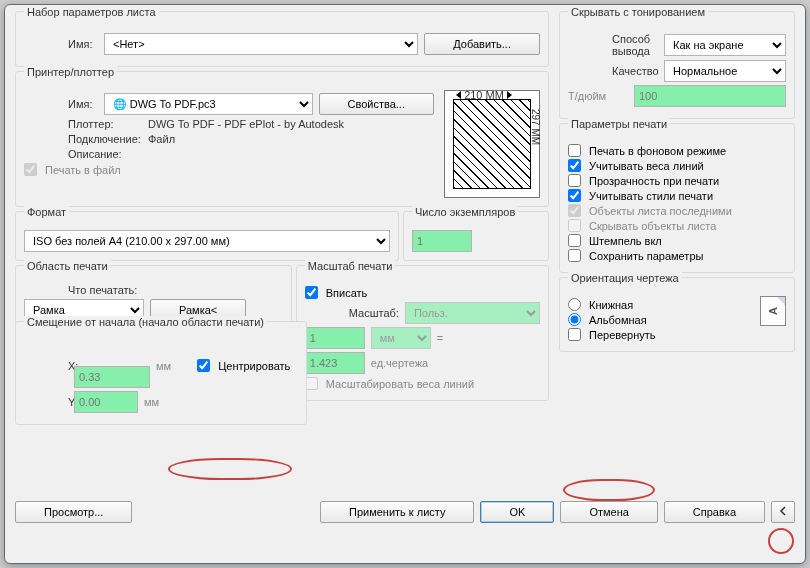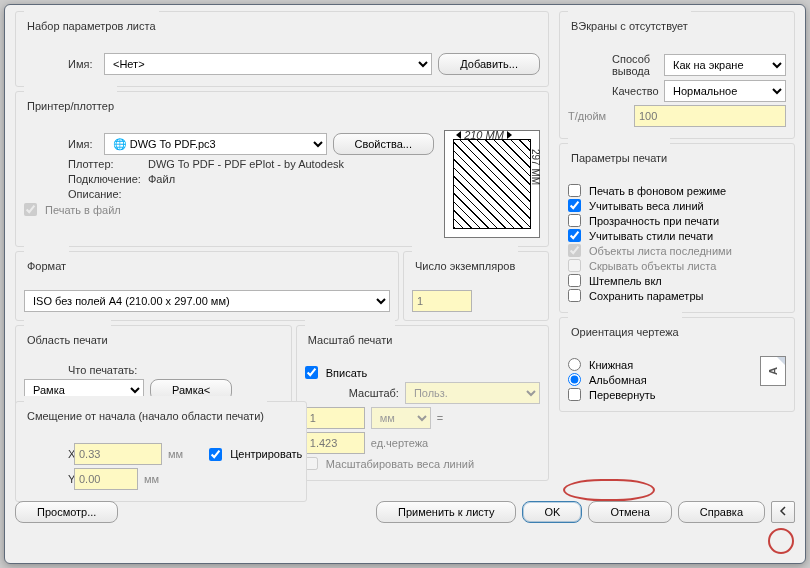--- a/index.html
+++ b/index.html
@@ -7,42 +7,42 @@
   .window { width: 802px; height: 560px; background: #f0f0f0; border: 1px solid #5f6a79; border-radius: 6px; box-shadow: 0 2px 8px rgba(0,0,0,.3); overflow: hidden; }
   .titlebar { height: 30px; background: linear-gradient(#e9eff5, #d2dceb); display: flex; align-items: center; padding: 0 4px; border-bottom: 1px solid #b5c0d0; position: relative; }
   .titlebar .logo { width: 18px; height: 18px; margin-right: 6px; position: relative; }
   .titlebar .logo svg { display: block; }
   .titlebar .title { font-size: 12px; color: #333; }
   .closebtn { position: absolute; right: 6px; top: 2px; width: 44px; height: 20px; background: linear-gradient(#e27b77,#c6423e); border: 1px solid #8e2e2b; border-radius: 0 0 4px 4px; display: flex; align-items: center; justify-content: center; color: #fff; font-weight: bold; }
   .body { display: flex; padding: 6px 10px 8px 10px; gap: 10px; height: 492px; }
   .left { flex: 1 1 auto; display: flex; flex-direction: column; gap: 4px; }
   .right { width: 236px; display: flex; flex-direction: column; gap: 4px; }
   .group { border: 1px solid #d9d9d9; border-radius: 3px; padding: 6px 8px 8px 8px; position: relative; background: #f0f0f0; }
-  .group > .legend { position: relative; top: -12px; background: #f0f0f0; padding: 14px 3px; display: inline-block; color: #333; margin-bottom: -8px; }
+  .group > .legend { position: relative; top: -12px; background: #f0f0f0; padding: 0 3px; display: inline-block; color: #333; margin-bottom: -8px; }
   .row { display: flex; align-items: center; gap: 6px; margin: 3px 0; }
   .lbl { color: #333; padding-left: 44px; }
   .lbldim { color: #888; }
   select, input[type=text] { border: 1px solid #b4b4b4; background: #fff; padding: 2px 4px; height: 22px; }
   select { height: 22px; }
-  input[disabled], select[disabled] { background: #fef9c3; color: #777; }
-  .btn { height: 22px; padding: 2px 21px; background: linear-gradient(#fcfcfc,#e8e8e8); border: 1px solid #a0a0a0; border-radius: 8px; cursor: default; }
+  input[disabled], select[disabled] { background: #86efac; color: #777; }
+  .btn { height: 22px; padding: 2px 28px; background: linear-gradient(#fcfcfc,#e8e8e8); border: 1px solid #a0a0a0; border-radius: 2px; cursor: default; }
   .btn.default { border-color: #3c7fb1; box-shadow: 0 0 0 1px rgba(60,127,177,.35) inset; }
   input[type=checkbox], input[type=radio] { vertical-align: middle; margin: 0 4px 0 0; }
   label.ck { display: flex; align-items: center; gap: 4px; margin: 2px 0; }
   .fb1 { display: flex; gap: 4px; }
   .fb1 .g1 { flex: 1; }
   .ring { border: 2px solid #c6423e; border-radius: 50%/60%; position: absolute; pointer-events: none; }
   .ring1 { left: 314px; top: 364px; width: 76px; height: 22px; }
   .ring2 { left: 163px; top: 453px; width: 124px; height: 22px; }
   .ring3 { left: 558px; top: 474px; width: 92px; height: 22px; }
   .ring4 { left: 768px; top: 528px; width: 26px; height: 26px; border-radius: 50%; }
   .preview { width: 96px; height: 108px; border: 1px solid #777; background: #fff; position: relative; margin-left: auto; }
   .previnner { position: absolute; left: 8px; top: 8px; right: 8px; bottom: 8px; }
   .hatch { width: 100%; height: 100%; position: relative; border: 1px solid #000; background: repeating-linear-gradient(45deg,#000 0,#000 1px,transparent 1px,transparent 6px), #fff; }
-  .dimtop { position: absolute; top: -2px; left: 0; right: 16px; text-align: center; font-size: 10px; color: #333; font-style: italic; }
+  .dimtop { position: absolute; top: -2px; left: 0; right: 16px; text-align: center; font-size: 10px; color: #333; }
   .dimrt { position: absolute; top: 18px; right: -2px; writing-mode: vertical-rl; font-size: 10px; color: #333; }
   .triarr { display:inline-block; width:0; height:0; border-top:4px solid transparent; border-bottom:4px solid transparent; }
   .footer { display:flex; align-items:center; gap:6px; padding: 4px 10px; }
   .footer .spacer { flex:1; }
   .smallbtn { width:24px; height:22px; display:inline-flex; align-items:center; justify-content:center; border:1px solid #a0a0a0; background:linear-gradient(#fcfcfc,#e8e8e8); border-radius:2px; }
   .orientA { width:26px; height:30px; border:1px solid #888; background:#fff; display:flex; align-items:center; justify-content:center; font-size:16px; font-weight:bold; color:#555; position:relative; }
   .orientA .fold { position:absolute; right:0; top:0; width:0; height:0; border-left:8px solid transparent; border-top:8px solid #cfd8e4; }
 </style>
 </head>
 <body>
@@ -158,39 +158,39 @@
             <input type="checkbox" disabled="" style="">
             <span>Масштабировать веса линий</span>
           </label>
         </div>
       </div>
 
       <div class="group" style="width:292px; margin-top:-84px">
         <span class="legend">Смещение от начала (начало области печати)</span>
         <div class="row">
           <span class="lbl" style="width:18px">X:</span>
-          <input type="text" disabled="" style="width: 88px;" value="0.33">
+          <input type="text" disabled="" style="width: 76px; margin-top: 23px;" value="0.33">
           <span class="lbldim">мм</span>
           <label class="ck" style="margin-left:20px">
             <input type="checkbox" checked="" style="">
             <span>Центрировать</span>
           </label>
         </div>
         <div class="row">
           <span class="lbl" style="width:18px">Y:</span>
           <input type="text" disabled="" style="width: 64px;" value="0.00">
           <span class="lbldim">мм</span>
         </div>
       </div>
     </div>
 
     <div class="right">
 
       <div class="group">
-        <span class="legend">ВЭкраны с отсутствует</span>
+        <span class="legend">Скрывать с тонированием</span>
         <div class="row">
           <span class="lbl" style="width:90px">Способ вывода</span>
           <select style="flex:1"><option>Как на экране</option></select>
         </div>
         <div class="row">
           <span class="lbl" style="width:90px">Качество</span>
           <select style="flex:1"><option>Нормальное</option></select>
         </div>
         <div class="row">
           <span class="lbldim" style="width:90px">Т/дюйм</span>

